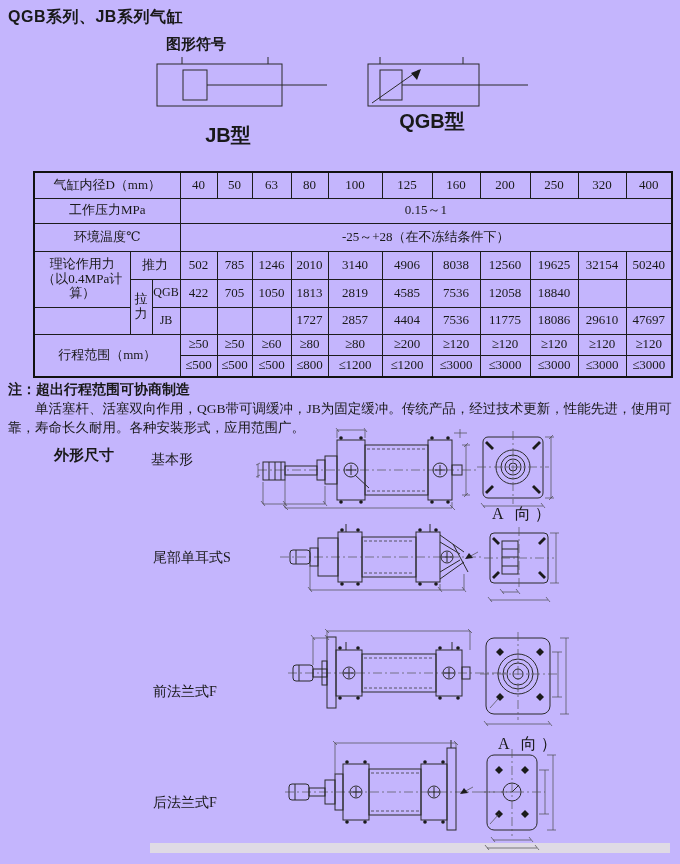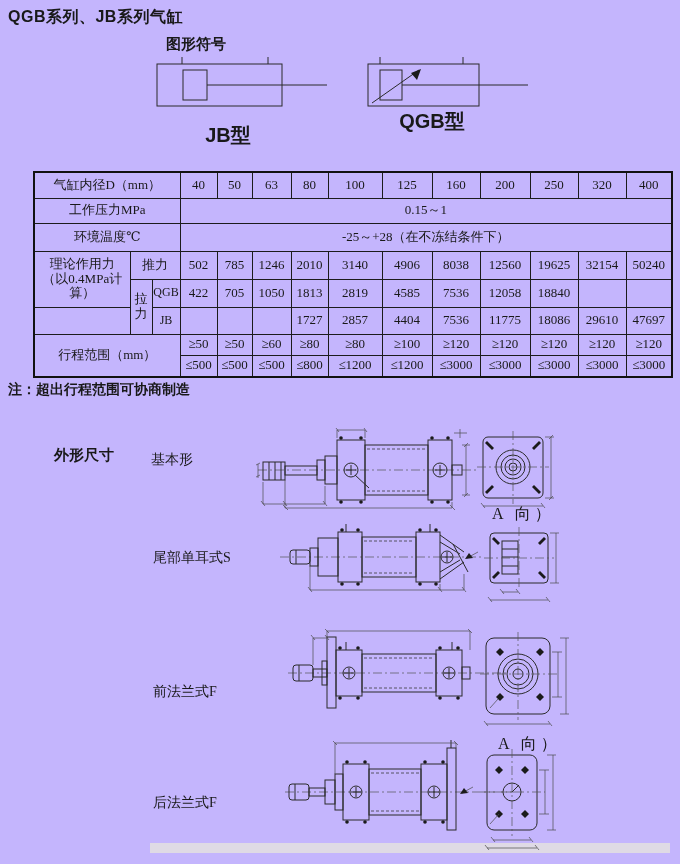--- a/index.html
+++ b/index.html
@@ -158,21 +158,21 @@
       <td>29610</td>
       <td>47697</td>
     </tr>
     <tr style="height:21px">
       <td rowspan="2" colspan="3">行程范围（mm）</td>
       <td>≥50</td>
       <td>≥50</td>
       <td>≥60</td>
       <td>≥80</td>
       <td>≥80</td>
-      <td>≥100</td>
+      <td>≥200</td>
       <td>≥120</td>
       <td>≥120</td>
       <td>≥120</td>
       <td>≥120</td>
       <td>≥120</td>
     </tr>
     <tr style="height:22px">
       <td>≤500</td>
       <td>≤500</td>
       <td>≤500</td>
@@ -182,20 +182,21 @@
       <td>≤3000</td>
       <td>≤3000</td>
       <td>≤3000</td>
       <td>≤3000</td>
       <td>≤3000</td>
     </tr>
   </tbody>
     </table>
 
   <div class="abs hsans noteline">注：超出行程范围可协商制造</div>
+  <div class="abs notepara">单活塞杆、活塞双向作用，QGB带可调缓冲，JB为固定缓冲。传统产品，经过技术更新，性能先进，使用可靠，寿命长久耐用。各种安装形式，应用范围广。</div>
 
   <div class="abs hsans dimshead">外形尺寸</div>
 
   <div class="abs streak"></div>
 
   <div class="abs typelabel" style="left:151px;top:451px;font-family:Liberation Mono, monospace;">基本形</div>
   <div class="abs typelabel" style="left:153px;top:549px;">尾部单耳式S</div>
   <div class="abs typelabel" style="left:153px;top:683px;">前法兰式F</div>
   <div class="abs typelabel" style="left:153px;top:794px;">后法兰式F</div>
 

